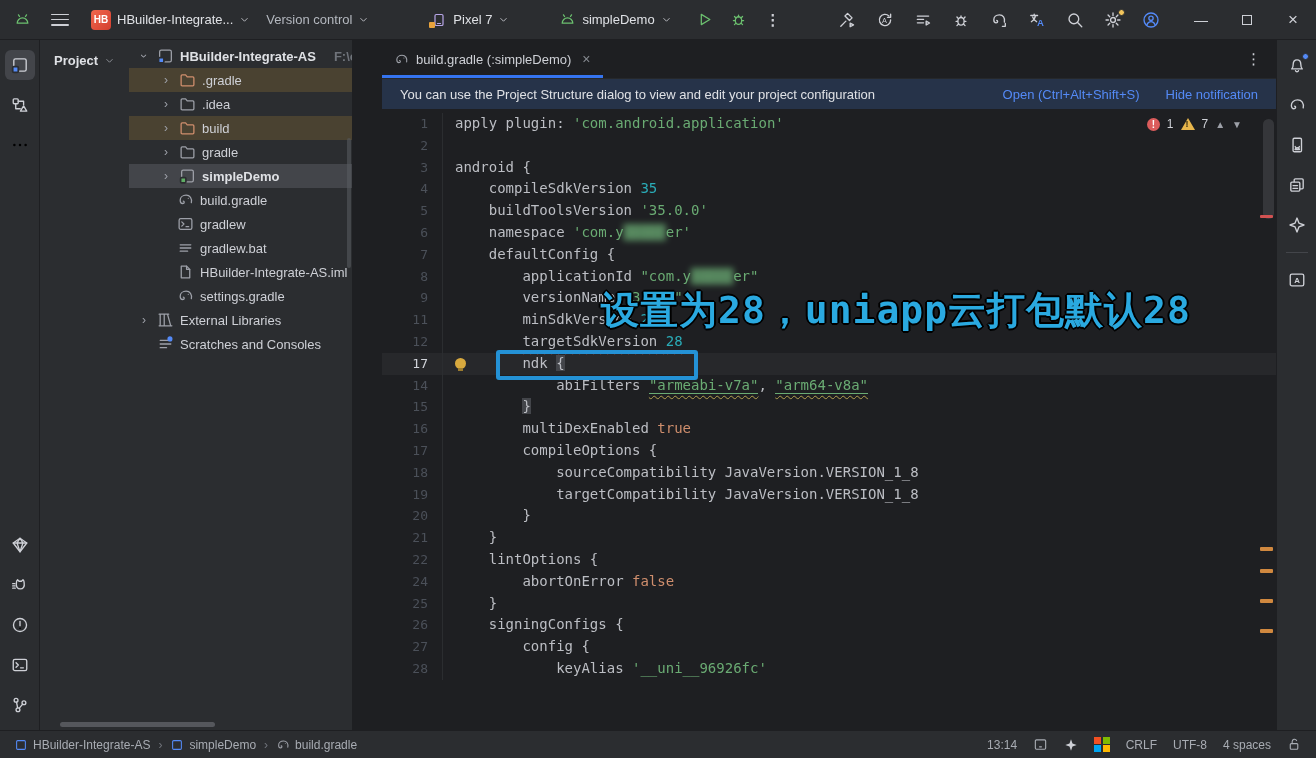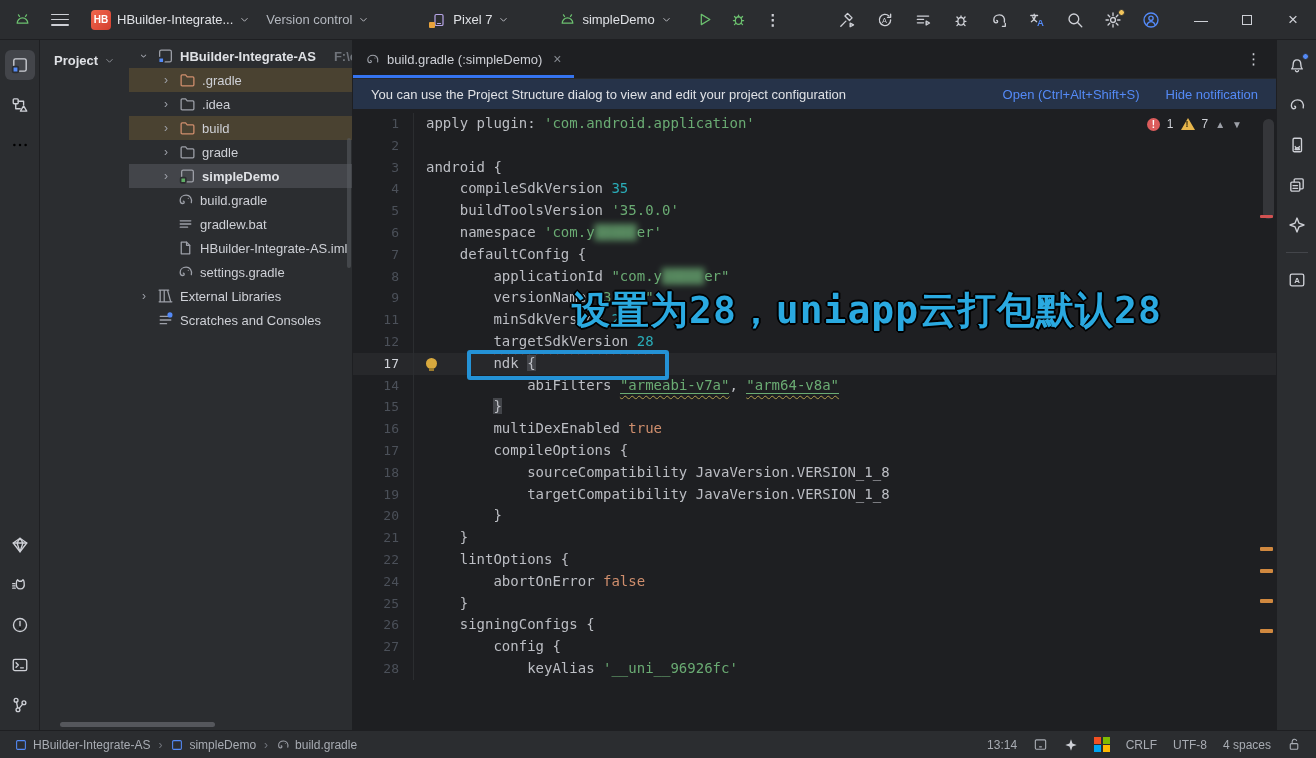--- a/index.html
+++ b/index.html
@@ -52,21 +52,21 @@
   .chevron { width:14px; flex:none; color:#9da0a8; font-size:12px; text-align:center; }
   .chevron.open { transform:rotate(90deg); }
   .chev-spacer { width:14px; flex:none; }
   .ticon { width:17px; height:17px; flex:none; display:flex; align-items:center; justify-content:center; }
   .tlabel.bold { font-weight:bold; color:#dfe1e5; }
   .tsuffix { color:#6f737a; margin-left:12px;font-weight:bold; }
   .panel-vscroll { position:absolute; right:1px; top:98px; width:4px; height:130px; background:#5a5d63; border-radius:2px; opacity:.55; }
   .panel-hscroll { position:absolute; left:20px; bottom:3px; width:155px; height:5px; background:#55575c; border-radius:3px; }
 
   
-  .editor { flex:1; min-width:0; display:flex; flex-direction:column; background:#1e1f22; }
+  .editor { flex:1; min-width:0; display:flex; flex-direction:column; background:#1e1f22;padding-left:29px; }
   .tabbar { height:39px; flex:none; display:flex; align-items:center; background:#1e1f22; border-bottom:1px solid #26282b; }
   .tab { height:100%; display:flex; align-items:center; gap:7px; padding:0 12px; position:relative; color:#ced0d6; font-size:13px; min-width:220px; }
   .tab .underline { position:absolute; left:0; right:0; bottom:0; height:3px; background:#3574f0; }
   .tab-close { color:#868a91; font-size:14px; margin-left:4px; }
   .tab-options { margin-left:auto; margin-right:14px; color:#ced0d6; font-size:15px; letter-spacing:1px; }
 
   .banner { height:30px; flex:none; background:#263349; display:flex; align-items:center; padding:0 18px;
             color:#dfe1e5; font-size:13px; gap:26px; }
   .banner .msg { flex:1; white-space:nowrap; overflow:hidden; }
   .banner a { color:#548af7; text-decoration:none; white-space:nowrap; }
@@ -396,20 +396,29 @@
               <svg class="ic" style="stroke:currentColor;color:inherit" width="18" height="18" viewBox="0 0 16 16">
                 <path d="M13.5 10.5c.8-4.2-1.3-7-4.9-7C5.3 3.5 3 5.6 3 8.2c0 1.9 1 3.1 2.3 3.1 1 0 1.5-.6 1.5-1.3 0-.6-.4-1-.9-1"></path>
                 <circle cx="10.6" cy="6.4" r=".55" fill="currentColor" stroke="none"></circle>
               </svg>
             </span>
             <span class="tlabel">build.gradle</span>
           </div>
           <div class="tree-row" style="padding-left: 48px;">
             <span class="ticon" style="color: rgb(157, 160, 168);">
               <svg class="ic" style="stroke:currentColor;color:inherit" width="18" height="18" viewBox="0 0 16 16">
+                <rect x="2" y="3" width="12" height="10" rx="1.5"></rect>
+                <path d="M4.5 6l2 2-2 2M8.5 10.5H11"></path>
+              </svg>
+            </span>
+            <span class="tlabel">gradlew</span>
+          </div>
+          <div class="tree-row" style="padding-left: 48px;">
+            <span class="ticon" style="color: rgb(157, 160, 168);">
+              <svg class="ic" style="stroke:currentColor;color:inherit" width="18" height="18" viewBox="0 0 16 16">
                 <path d="M3 5h10M3 8h10M3 11h7"></path>
               </svg>
             </span>
             <span class="tlabel">gradlew.bat</span>
           </div>
           <div class="tree-row" style="padding-left: 48px;">
             <span class="ticon" style="color: rgb(157, 160, 168);">
               <svg class="ic" style="stroke:currentColor;color:inherit" width="18" height="18" viewBox="0 0 16 16">
                 <path d="M4 2.5h5l3 3v8H4z"></path>
                 <path d="M9 2.5v3h3"></path>

